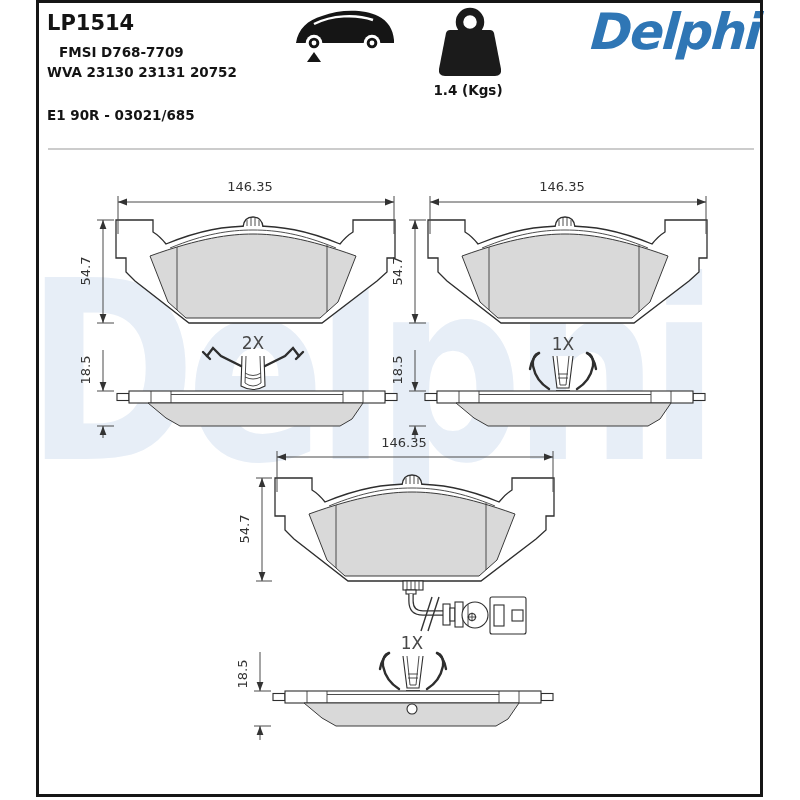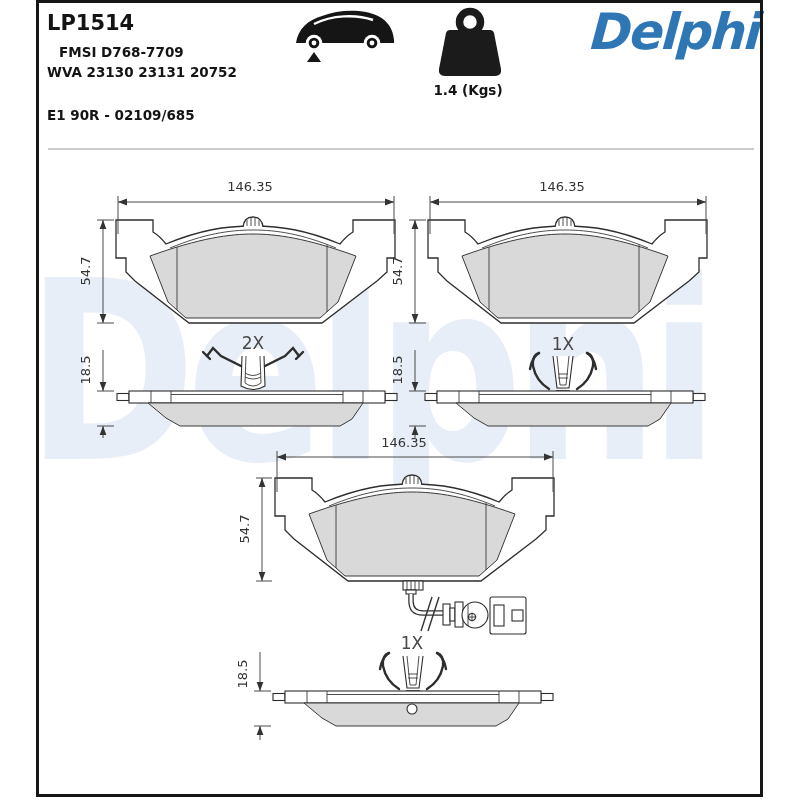--- a/index.html
+++ b/index.html
@@ -34,21 +34,21 @@
 </head>
 <body>
 
 <div class="wm">Delphi</div>
 
 <div class="frame"></div>
 
 <div class="hdr hdr-part">LP1514</div>
 <div class="hdr hdr-l1">FMSI D768-7709</div>
 <div class="hdr hdr-l2">WVA 23130 23131 20752</div>
-<div class="hdr hdr-l3">E1 90R - 02109/685</div>
+<div class="hdr hdr-l3">E1 90R - 03021/685</div>
 <div class="logo">Delphi</div>
 <div class="divider"></div>
 
 <svg class="abs" style="left:290px;top:7px" width="108" height="56" viewBox="0 0 108 56">
   <path d="M6,36 C8,22 18,13 32,9 C50,2 74,2 88,9 C98,14 103,22 104,33 L104,36 L6,36 Z" fill="#151515"></path>
   <path d="M24,17 C42,8 66,7 83,13" stroke="#fff" stroke-width="2.5" fill="none"></path>
   <circle cx="24" cy="36" r="8.3" fill="#fff"></circle>
     <circle cx="24" cy="36" r="5.3" fill="#151515"></circle>
     <circle cx="24" cy="36" r="2.4" fill="#fff"></circle>
   <circle cx="82" cy="36" r="8.3" fill="#fff"></circle>

